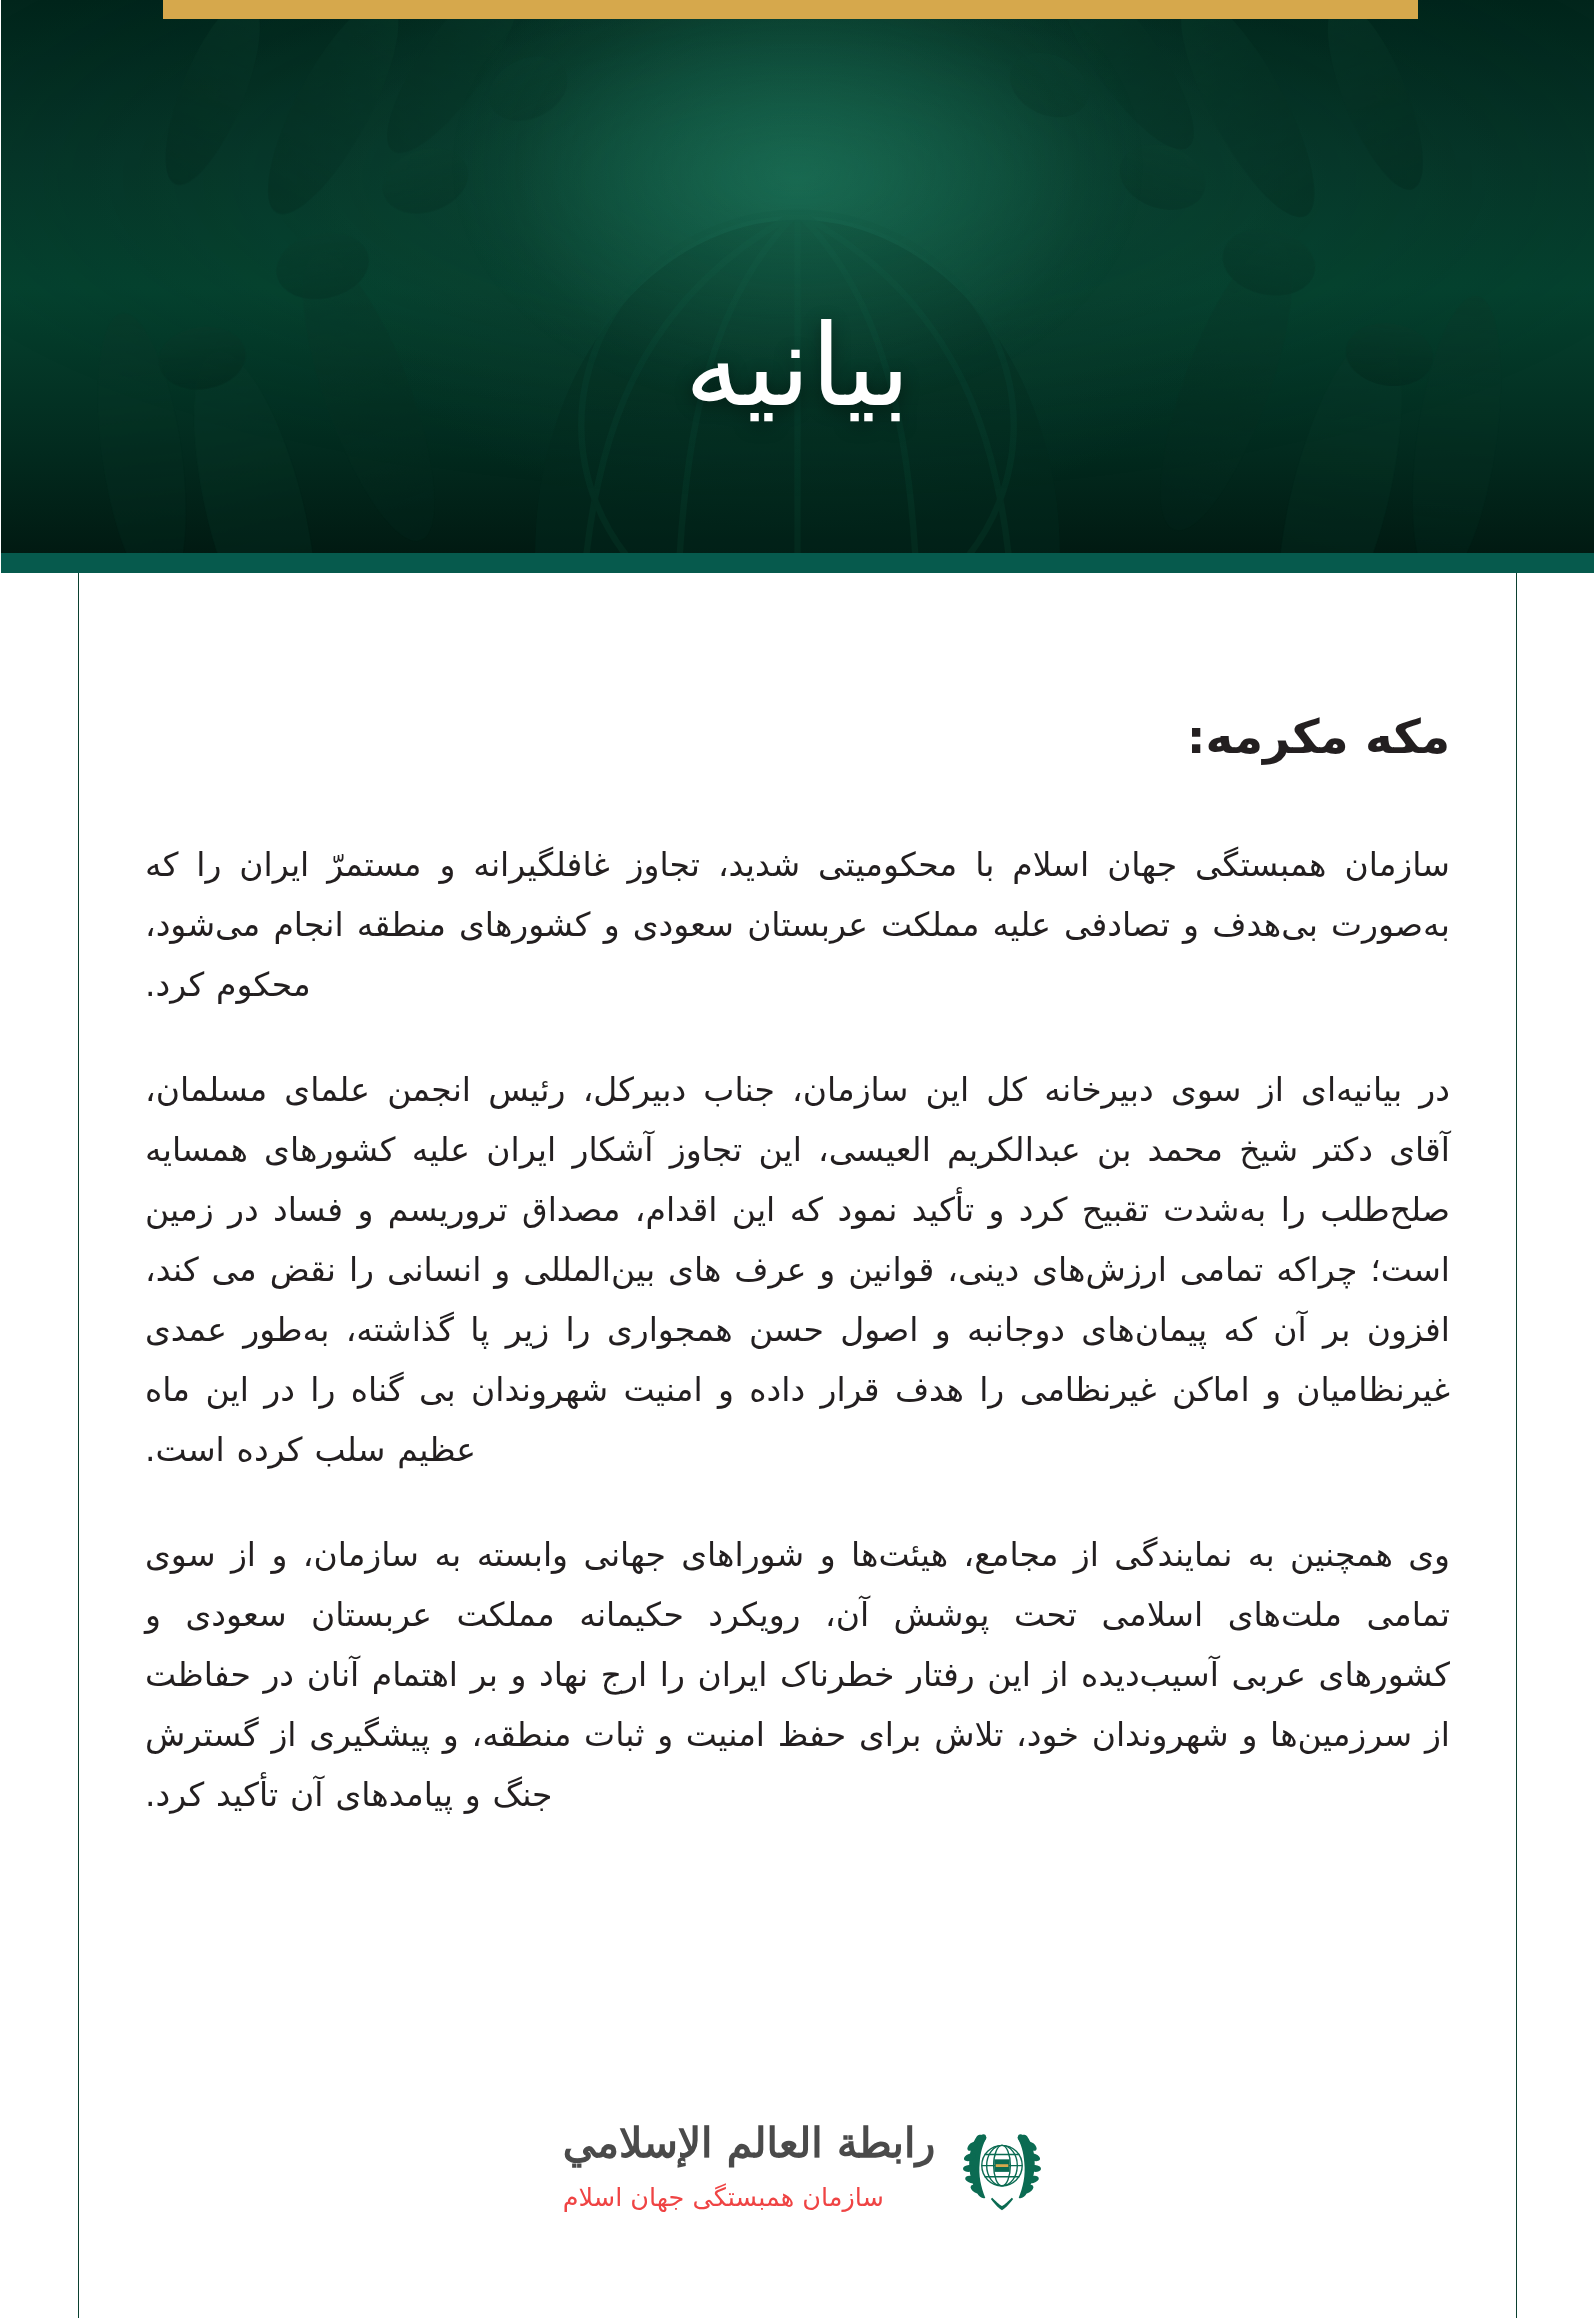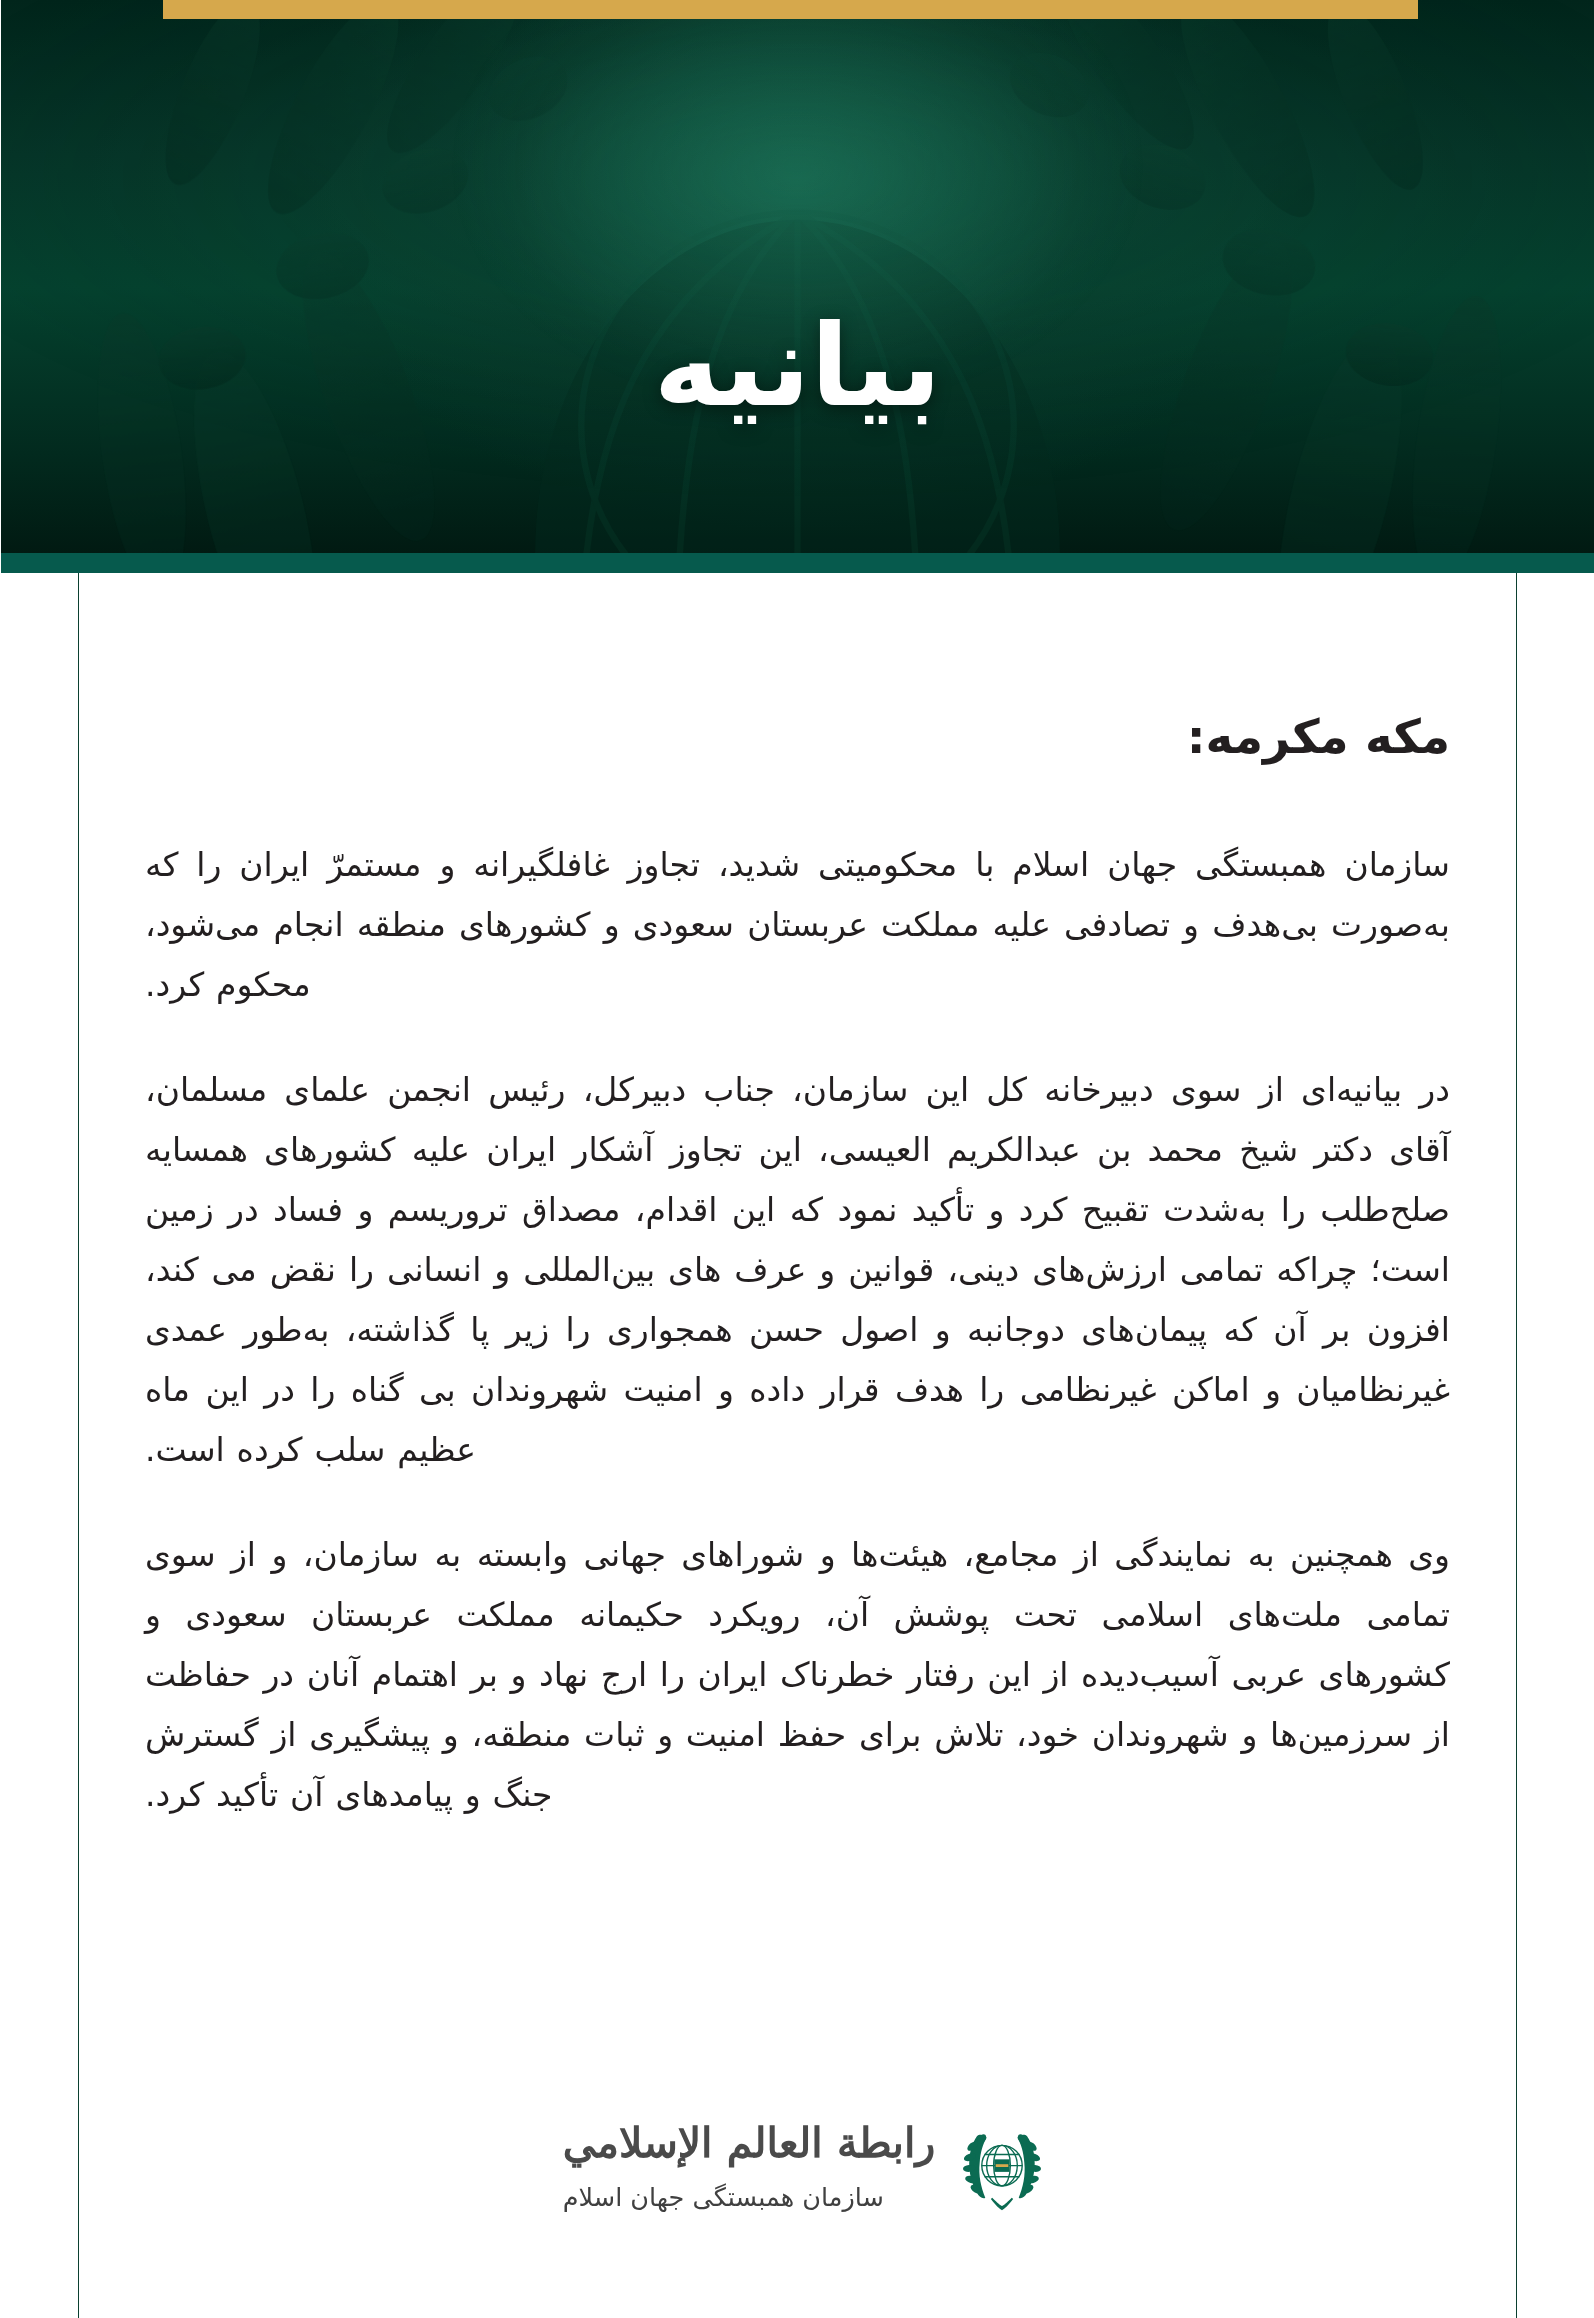--- a/index.html
+++ b/index.html
@@ -27,21 +27,21 @@
   .gold-bar{
     position:absolute;top:0;left:163px;width:1255px;height:19px;
     background:#d6a84c;z-index:5;
   }
 
   .hero-title{
     position:absolute;left:0;right:0;top:234px;
     text-align:center;
     color:#ffffff;
     font-family:"DejaVu Sans","Liberation Sans",sans-serif;
-    font-size:113px;font-weight:700;line-height:1;
+    font-size:113px;font-weight:400;line-height:1;
     letter-spacing:0;
     text-shadow:0 4.3px 18.4px rgba(0,0,0,.45);
     z-index:6;
   }
 
   .teal-band{
     position:absolute;left:0;top:553px;width:1595px;height:20px;
     background:#065a4d;z-index:4;
   }
 
@@ -87,21 +87,21 @@
     text-align:right;
   }
   .emblem{width:84px;height:92px;flex:0 0 auto;}
   .wordmark{display:flex;flex-direction:column;align-items:flex-end;}
   .wordmark-ar{
     font-size:41px;font-weight:700;color:#4a4a4a;line-height:1.05;
     font-family:"DejaVu Serif","Liberation Serif",serif;
     direction:rtl;white-space:nowrap;
   }
   .wordmark-fa{
-    font-size:25.5px;font-weight:400;color:#404040;line-height:1.2;
+    font-size:25.5px;font-weight:400;color:#ef4444;line-height:1.2;
     margin-top:17px;direction:rtl;white-space:nowrap;
   }
 </style>
 </head>
 <body>
 
 <div class="hero">
 
   <svg class="hero-art" viewBox="0 0 2250 780" preserveAspectRatio="none">
     <defs>

